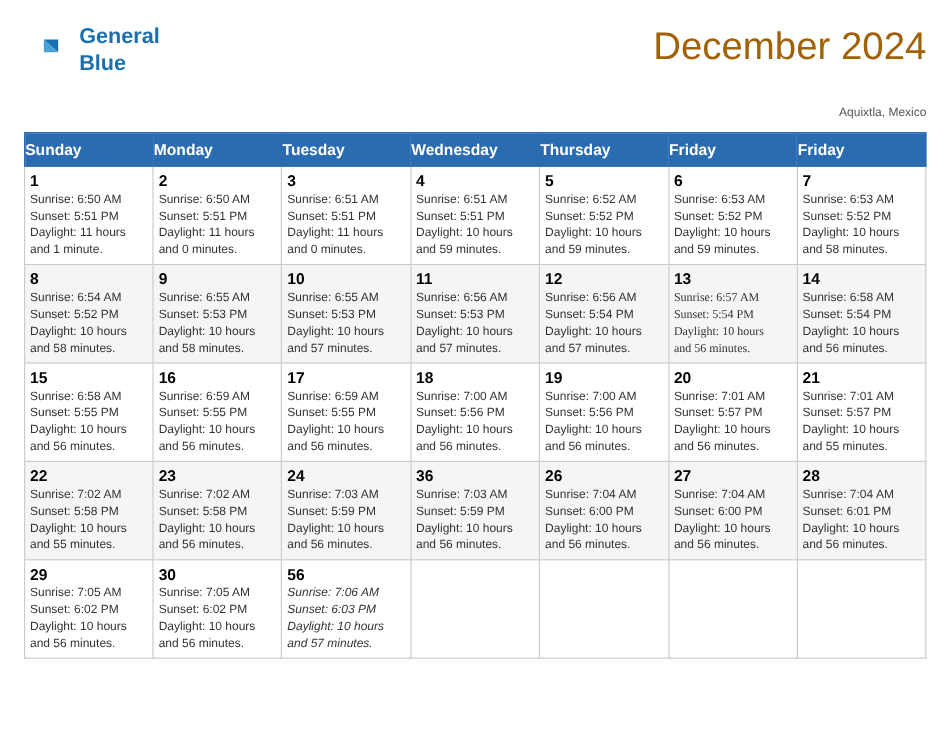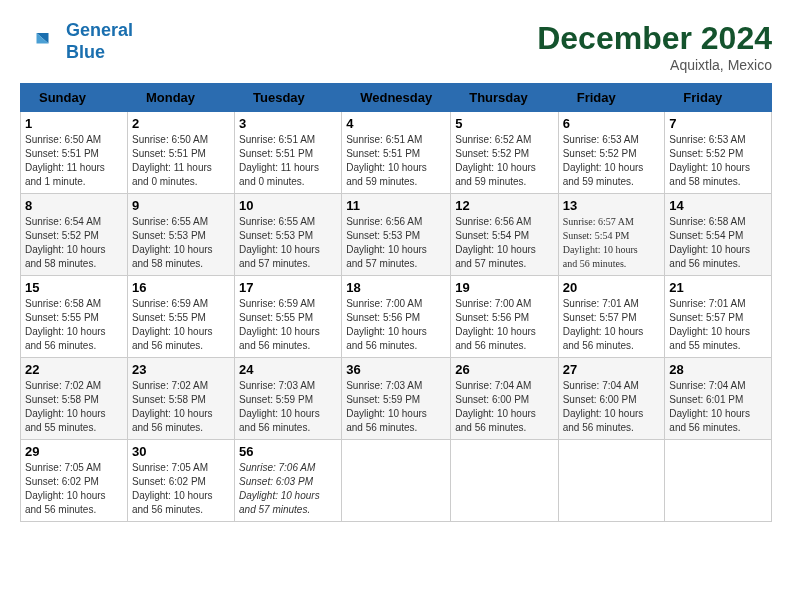--- a/index.html
+++ b/index.html
@@ -32,36 +32,37 @@
     }
     .logo-icon {
       width: 30px;
       height: 30px;
     }
     .title-block {
       text-align: right;
     }
     .month-title {
       font-size: 32px;
-      font-weight: bold;
-      color: #14532d;
+      font-weight: normal;
+      color: #a16207;
     }
     .location {
-      font-size: 14px;
+      font-size: 10px;
       color: #555;
+      margin-top: 32px;
     }
     .calendar {
       width: 100%;
       border-collapse: collapse;
       font-size: 11px;
     }
     .calendar th {
       background-color: #2b6cb0;
-      color: #000000;
-      padding: 6px 18px;
+      color: #ffffff;
+      padding: 6px 0;
       text-align: left;
       font-size: 13px;
       font-weight: bold;
       border: 1px solid #2b6cb0;
     }
     .calendar td {
       border: 1px solid #ccc;
       vertical-align: top;
       padding: 4px;
       width: 108px;

